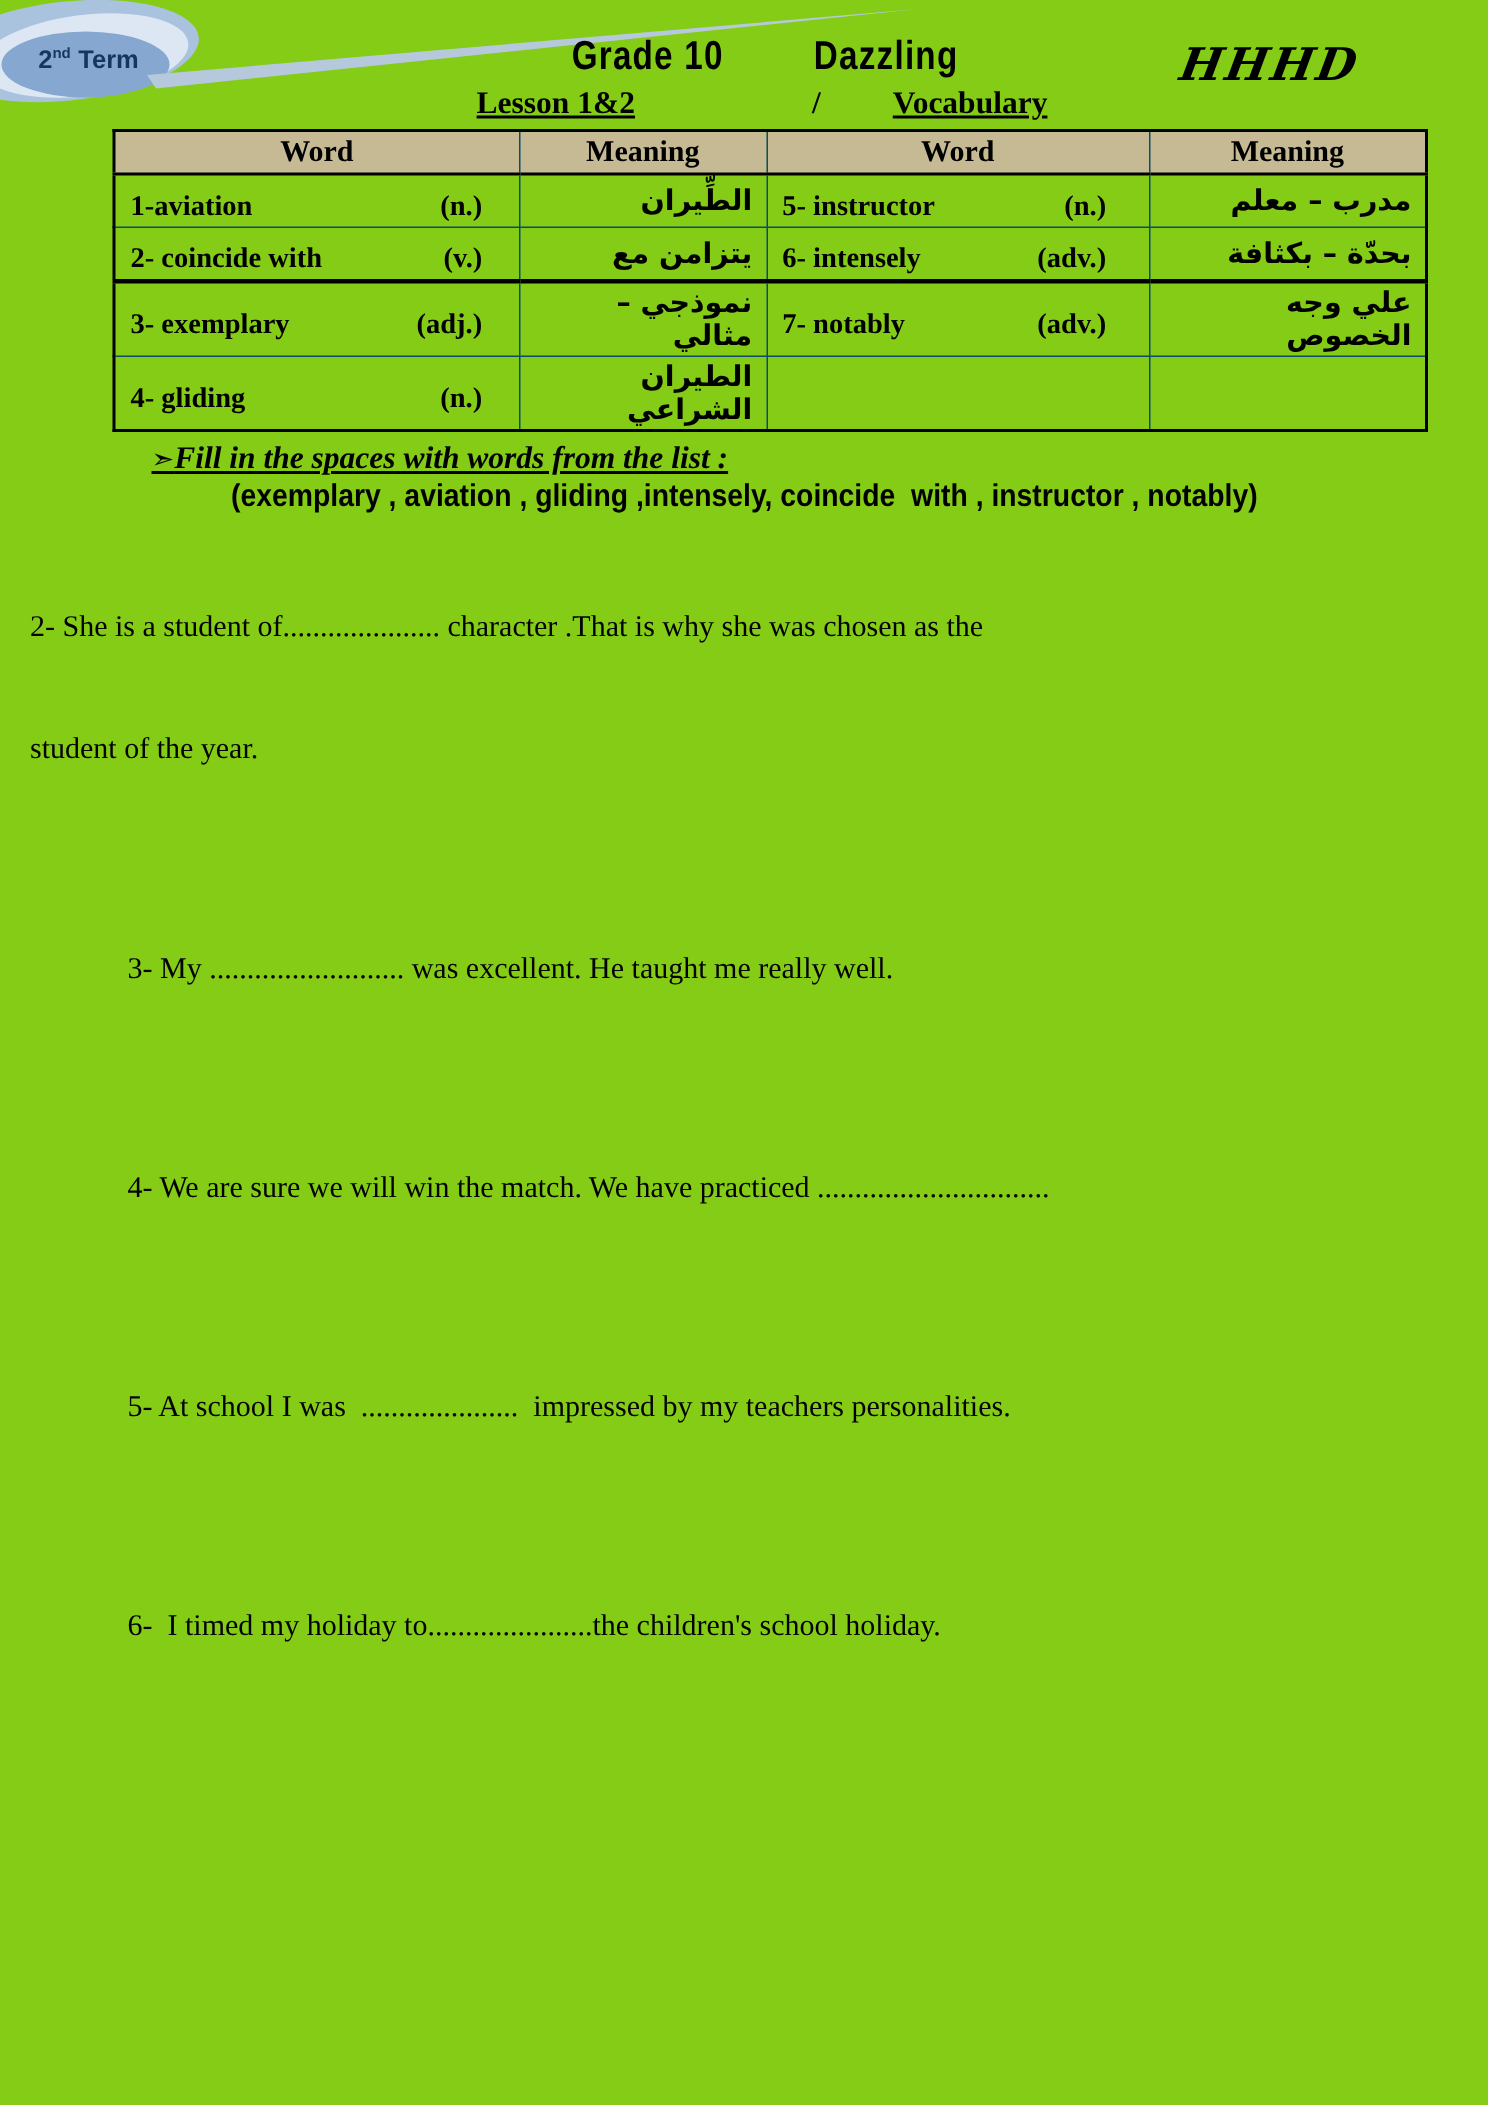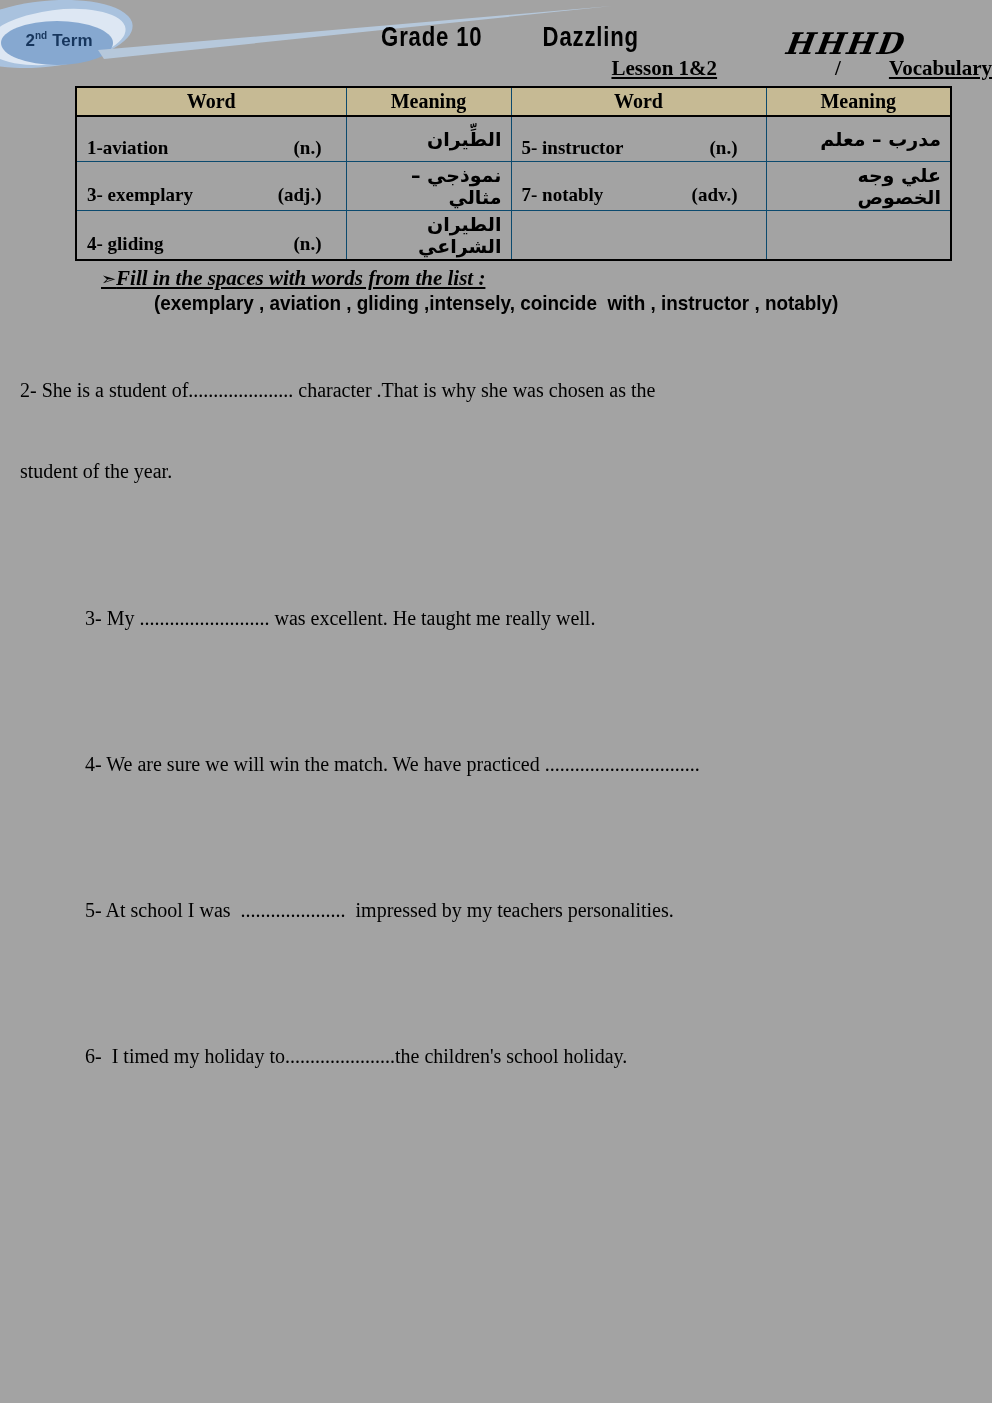--- a/index.html
+++ b/index.html
@@ -1,20 +1,20 @@
 <!DOCTYPE html>
 <html><head>
 <meta charset="utf-8">
 <style>
   * { margin:0; padding:0; box-sizing:border-box; }
   html,body { background:#ffffff; }
   .page {
     position:relative;
     width:992px; height:1403px;
-    background:#a3a3a3;
+    background:#84cc16;
     overflow:hidden;
     font-family:"Liberation Serif", serif;
     color:#000;
   }
 
   
   .badge { position:absolute; left:0; top:0; width:150px; height:80px; }
   .badge svg { display:block; }
   .badge-label {
     position:absolute; left:6px; top:30px; width:106px;
@@ -34,41 +34,41 @@
   
   .title-row {
     padding-top:22px; padding-left:28px;
     display:flex; justify-content:center; gap:38px;
     font-family:"Liberation Sans", sans-serif; font-weight:800;
     font-size:27px; line-height:30px;
   }
   .title-row span { display:inline-block; transform:scaleX(.82); letter-spacing:1px; }
   .subtitle-row {
     margin-top:4px; padding-left:24px;
-    display:flex; justify-content:flex-end; align-items:baseline;
+    display:flex; justify-content:center; align-items:baseline;
     font-weight:bold; font-size:21px; line-height:24px;
   }
   .subtitle-row .u { text-decoration:underline; }
   .subtitle-row .slash { margin:0 48px 0 118px; }
 
   
   table.vocab {
     margin:6px 0 0 75px; width:875px;
     border-collapse:collapse; border:2px solid #000; table-layout:fixed;
   }
   table.vocab th, table.vocab td { border:1px solid #0c4a6e; }
   table.vocab th {
     background:#c6ba94; font-size:20px; font-weight:bold;
     padding:2px 4px; border-bottom:2px solid #000; height:28px;
   }
   table.vocab td { height:29px; font-size:19px; font-weight:bold; }
   tr.thick td { border-bottom:3px solid #000; }
   td.word-cell > div {
     display:flex; justify-content:space-between; align-items:baseline;
-    padding:20px 24px 2px 10px; white-space:nowrap;
+    padding:10px 24px 2px 10px; white-space:nowrap;
   }
   td.word-cell.right-half > div { padding-right:28px; }
   td.meaning-cell {
     direction:rtl; text-align:right; padding:2px 9px;
     font-family:"DejaVu Sans", sans-serif; font-size:16px; font-weight:bold;
   }
   .col-w1 { width:270px; } .col-m1 { width:165px; }
   .col-w2 { width:255px; } .col-m2 { width:185px; }
 
   
@@ -146,20 +146,36 @@
           </td>
         <td class="meaning-cell">الطِّيران</td>
         <td class="word-cell right-half">
             <div>
               <span>5- instructor</span>
               <span>(n.)</span>
             </div>
           </td>
         <td class="meaning-cell">مدرب – معلم</td>
       </tr>
+      <tr class="thick">
+        <td class="word-cell">
+            <div>
+              <span>2- coincide with</span>
+              <span>(v.)</span>
+            </div>
+          </td>
+        <td class="meaning-cell">يتزامن مع</td>
+        <td class="word-cell right-half">
+            <div>
+              <span>6- intensely</span>
+              <span>(adv.)</span>
+            </div>
+          </td>
+        <td class="meaning-cell">بحدّة – بكثافة</td>
+      </tr>
       <tr>
         <td class="word-cell">
             <div>
               <span>3- exemplary</span>
               <span>(adj.)</span>
             </div>
           </td>
         <td class="meaning-cell">نموذجي – مثالي</td>
         <td class="word-cell right-half">
             <div>

